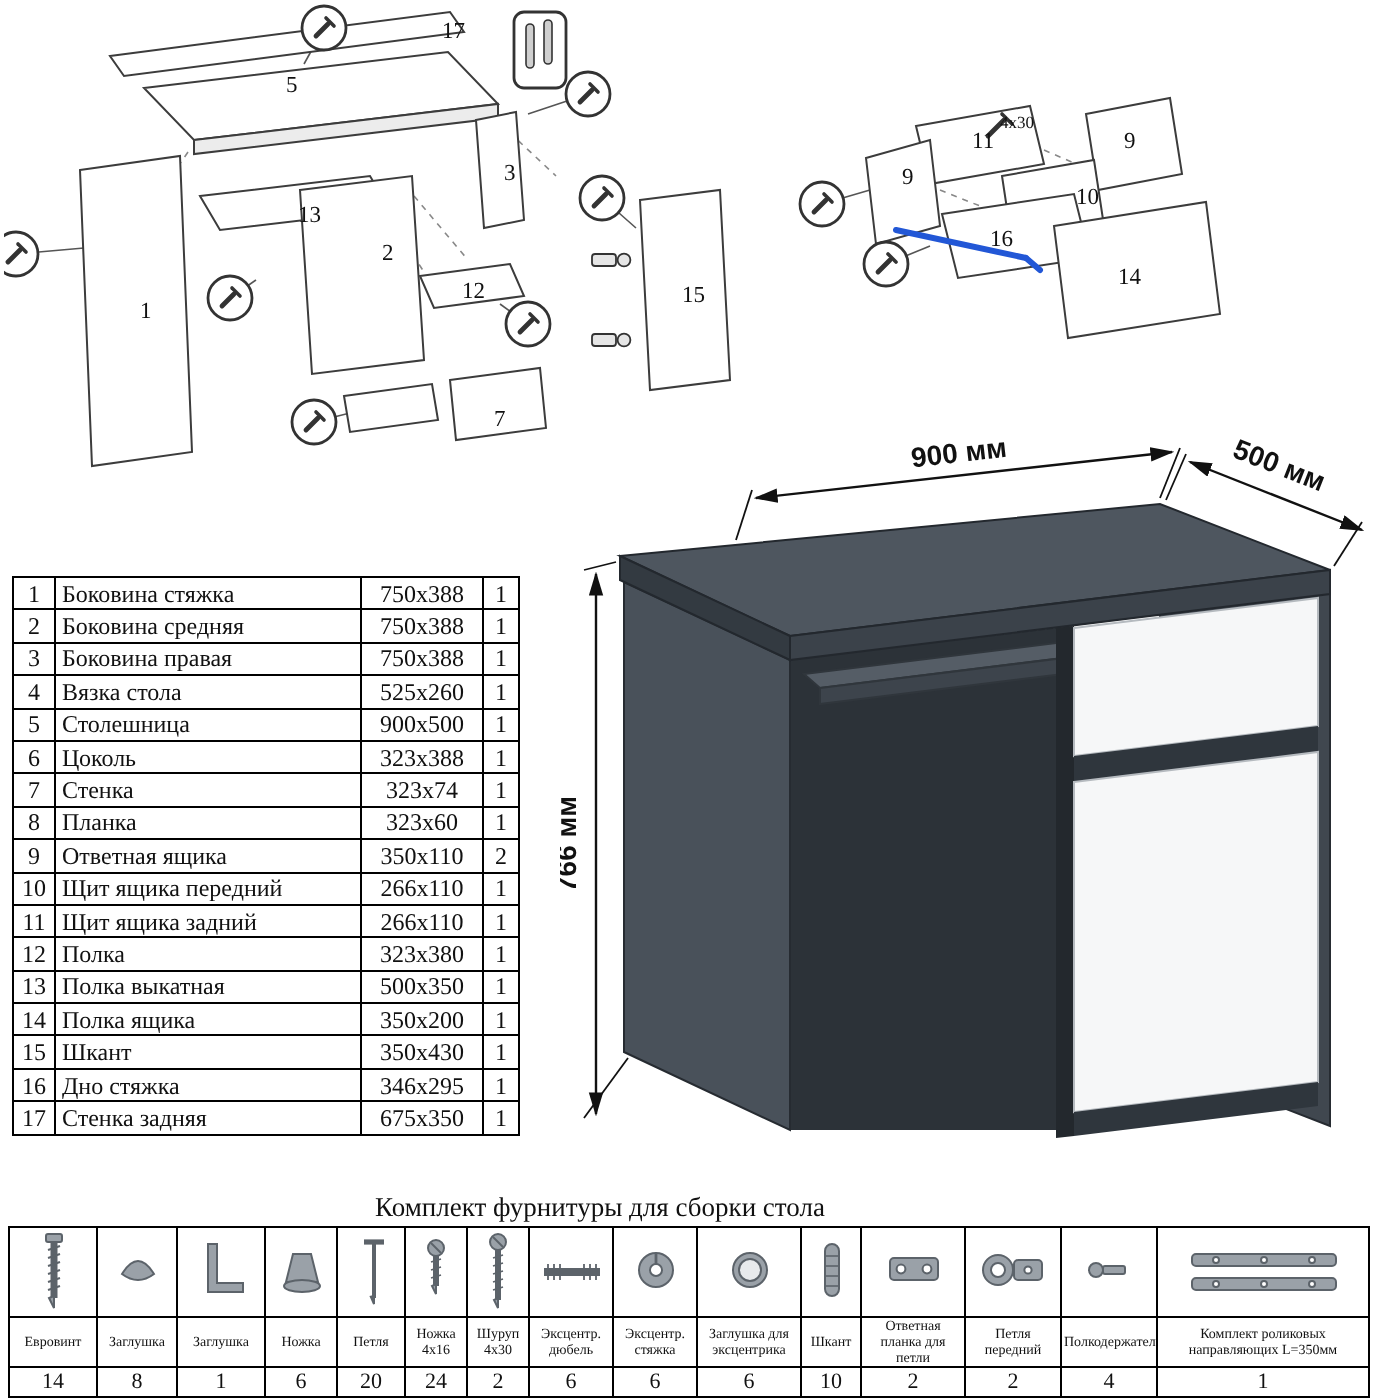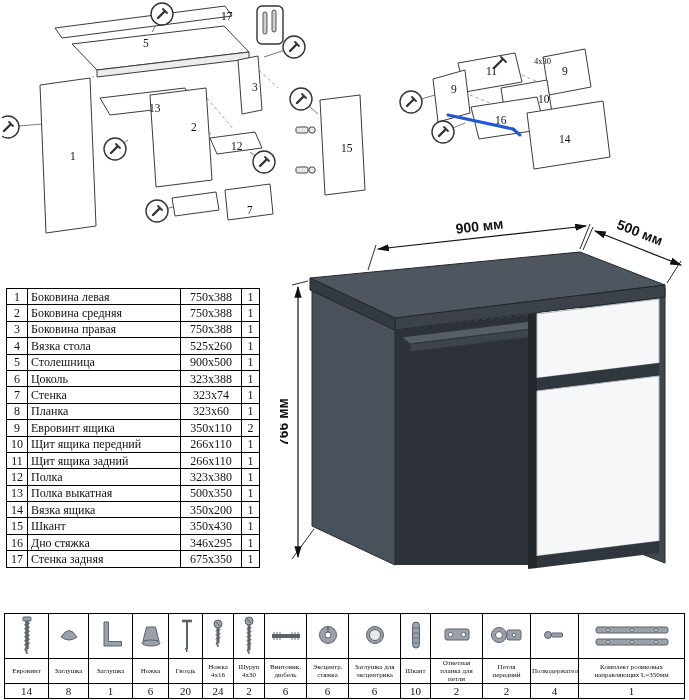--- a/index.html
+++ b/index.html
@@ -163,27 +163,27 @@
         </g>
     </g>
   </svg>
 
   <span class="plabel" style="left:451px;top:84px">9</span>
   <span class="plabel" style="left:562px;top:66px">9</span>
   <span class="plabel" style="left:538px;top:94px">10</span>
   <span class="plabel" style="left:486px;top:66px">11</span>
   <span class="plabel" style="left:559px;top:134px">14</span>
   <span class="plabel" style="left:495px;top:115px">16</span>
-  <span class="pnote" style="left:534px;top:57px">4х30</span>
+  <span class="pnote" style="left:500px;top:57px">4х30</span>
 
   <table class="parts">
     <tbody>
       <tr>
           <td class="c" style="width:16px">1</td>
-          <td style="width:146px">Боковина левая</td>
+          <td style="width:146px">Боковина стяжка</td>
           <td class="c" style="width:56px">750x388</td>
           <td class="c" style="width:13px">1</td>
         </tr>
       <tr>
           <td class="c">2</td>
           <td>Боковина средняя</td>
           <td class="c">750x388</td>
           <td class="c">1</td>
         </tr>
       <tr>
@@ -217,21 +217,21 @@
           <td class="c">1</td>
         </tr>
       <tr>
           <td class="c">8</td>
           <td>Планка</td>
           <td class="c">323x60</td>
           <td class="c">1</td>
         </tr>
       <tr>
           <td class="c">9</td>
-          <td>Евровинт ящика</td>
+          <td>Ответная ящика</td>
           <td class="c">350x110</td>
           <td class="c">2</td>
         </tr>
       <tr>
           <td class="c">10</td>
           <td>Щит ящика передний</td>
           <td class="c">266x110</td>
           <td class="c">1</td>
         </tr>
       <tr>
@@ -247,21 +247,21 @@
           <td class="c">1</td>
         </tr>
       <tr>
           <td class="c">13</td>
           <td>Полка выкатная</td>
           <td class="c">500x350</td>
           <td class="c">1</td>
         </tr>
       <tr>
           <td class="c">14</td>
-          <td>Вязка ящика</td>
+          <td>Полка ящика</td>
           <td class="c">350x200</td>
           <td class="c">1</td>
         </tr>
       <tr>
           <td class="c">15</td>
           <td>Шкант</td>
           <td class="c">350x430</td>
           <td class="c">1</td>
         </tr>
       <tr>
@@ -317,20 +317,21 @@
     </g>
 
     <g>
       <line x1="28" y1="66" x2="12" y2="70" stroke="#111" stroke-width="0.9"></line>
       <line x1="34" y1="314" x2="12" y2="344" stroke="#111" stroke-width="0.9"></line>
       <line x1="18" y1="72" x2="18" y2="342" stroke="#111" stroke-width="1.2" marker-start="url(#ah)" marker-end="url(#ah)"></line>
       <text class="dim" x="8" y="207" text-anchor="middle" transform="rotate(-90 8 207)">766 мм</text>
     </g>
   </svg>
 
+  <div class="hw-title">Комплект фурнитуры для сборки стола</div>
 
   <table class="hw">
     <colgroup>
       <col style="width:44px">
         <col style="width:40px">
         <col style="width:44px">
         <col style="width:36px">
       <col style="width:34px">
         <col style="width:31px">
         <col style="width:31px">
@@ -506,24 +507,24 @@
                 <circle cx="66" cy="28" r="1.5" fill="#fff"></circle>
               </g>
             </svg>
           </td>
       </tr>
       <tr class="names">
         <td>Евровинт</td>
         <td>Заглушка</td>
         <td>Заглушка</td>
         <td>Ножка</td>
-        <td>Гвоздь</td>
+        <td>Петля</td>
         <td>Ножка 4x16</td>
         <td>Шуруп 4x30</td>
-        <td>Винтовик. дюбель</td>
+        <td>Эксцентр. дюбель</td>
         <td>Эксцентр. стяжка</td>
         <td>Заглушка для эксцентрика</td>
         <td>Шкант</td>
         <td>Ответная планка для петли</td>
         <td>Петля передний</td>
         <td>Полкодержатель</td>
         <td>Комплект роликовых направляющих L=350мм</td>
       </tr>
       <tr class="qty">
         <td>14</td>

